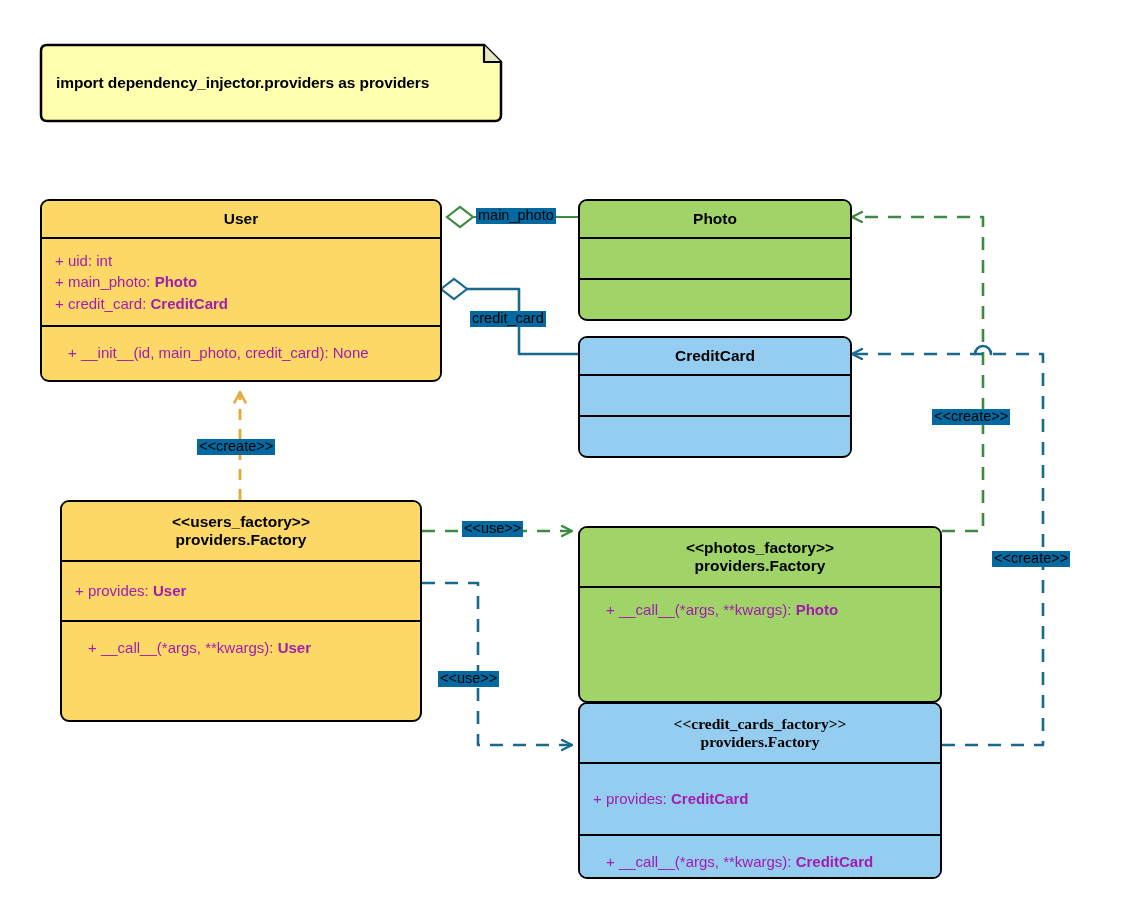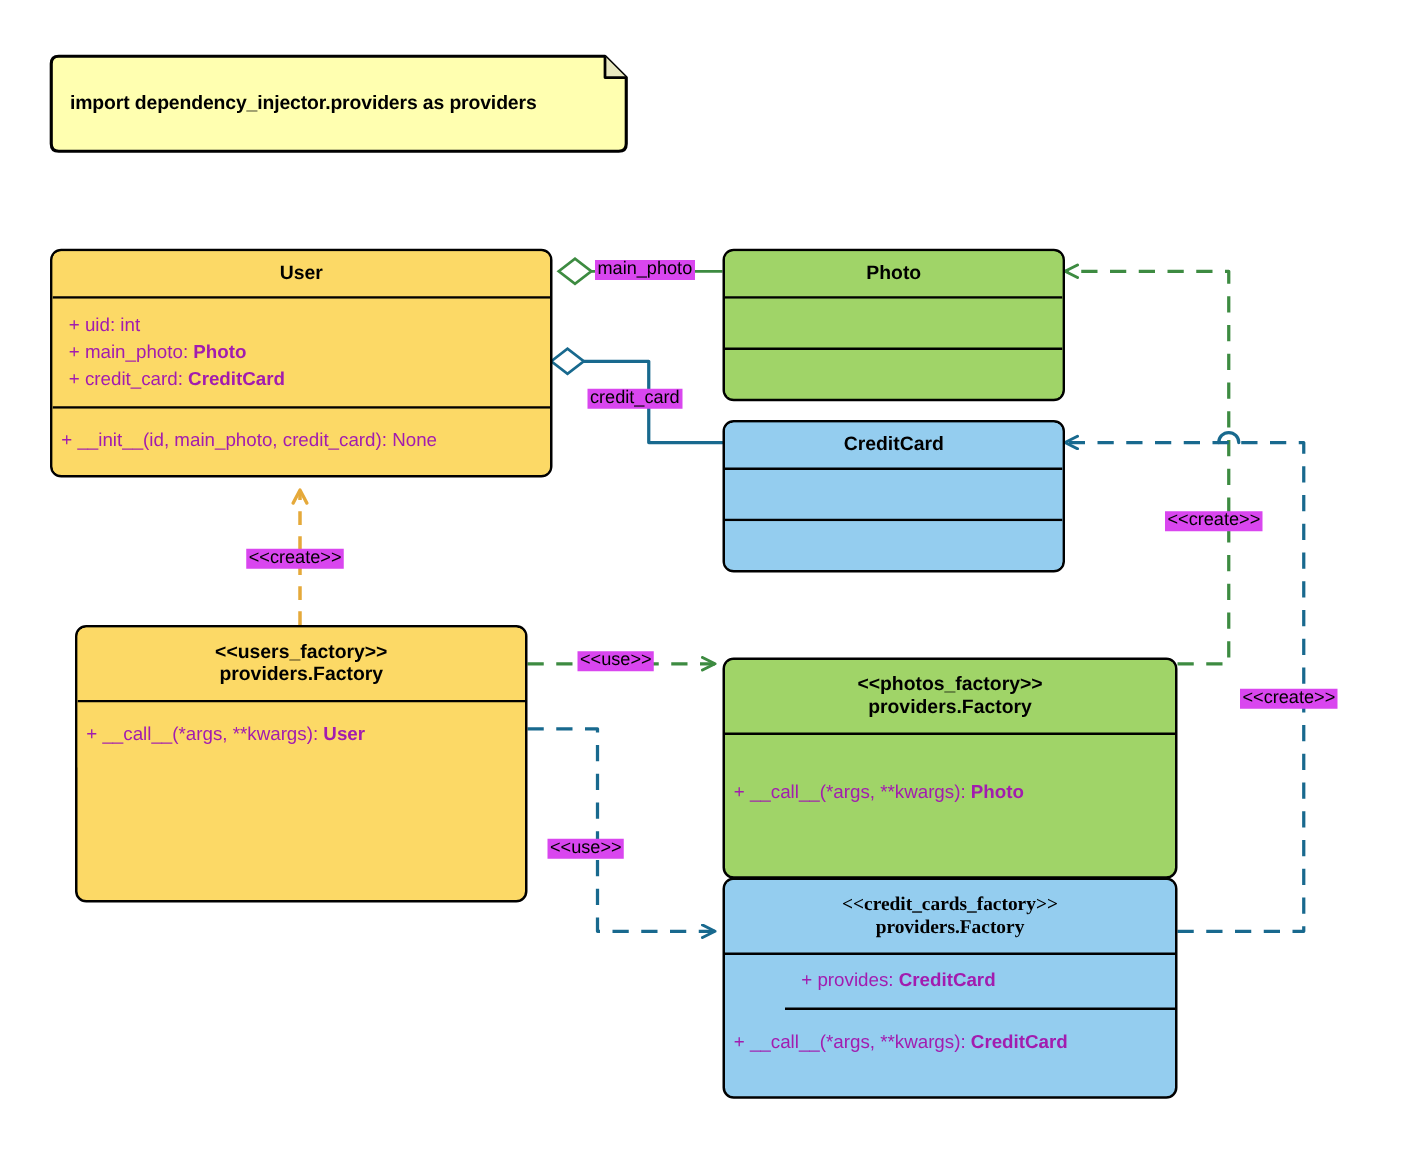--- a/index.html
+++ b/index.html
@@ -82,41 +82,41 @@
     border-bottom: 2.5px solid #000000;
     flex-direction: column;
     align-items: flex-start;
     justify-content: center;
     padding-left: 13px;
   }
   .cls .ops {
     flex-direction: column;
     align-items: flex-start;
     justify-content: center;
-    padding-left: 7px;
+    padding-left: 26px;
   }
   .cls .member {
     font-size: 15px;
     color: #a21caf;
     line-height: 1.42;
     white-space: nowrap;
   }
   .cls .member b { font-weight: bold; }
 
   .fill-yellow { background: #fcd966; }
   .fill-green  { background: #a0d468; }
   .fill-blue   { background: #94cdef; }
 
   
   .elabel {
     position: absolute;
     font-size: 14.5px;
     color: #000000;
     white-space: nowrap;
-    background: #d946ef;
+    background: #0369a1;
     padding: 0 2px;
     line-height: 1.1;
   }
 </style>
 </head>
 <body>
 
 <div id="canvas">
 
   <svg id="edges" viewBox="0 0 1126 920">
@@ -201,41 +201,44 @@
     </div>
     <div class="row attrs fill-blue" style="height:41px;"></div>
     <div class="row ops fill-blue" style="height:38px;"></div>
   </div>
 
   <div class="cls fill-yellow" style="left:60px; top:500px; width:362px; height:222px;">
     <div class="row head fill-yellow" style="height:60px;">
       <div class="line">&lt;&lt;users_factory&gt;&gt;</div>
       <div class="line">providers.Factory</div>
     </div>
+    <div class="row attrs fill-yellow" style="height:60px;">
+        <div class="member">+ provides: <b>User</b></div>
+      </div>
     <div class="row ops fill-yellow" style="height:52px;">
         <div class="member">+ __call__(*args, **kwargs): <b>User</b></div>
       </div>
   </div>
 
   <div class="cls fill-green" style="left:578px; top:526px; width:364px; height:177px;">
     <div class="row head fill-green" style="height:60px;">
       <div class="line">&lt;&lt;photos_factory&gt;&gt;</div>
       <div class="line">providers.Factory</div>
     </div>
-    <div class="row ops fill-green" style="height:44px;margin-top:24px;">
+    <div class="row ops fill-green" style="height:44px;">
         <div class="member">+ __call__(*args, **kwargs): <b>Photo</b></div>
       </div>
   </div>
 
   <div class="cls fill-blue" style="left:578px; top:702px; width:364px; height:177px;">
     <div class="row head fill-blue" style="height:60px;font-family:Liberation Serif, serif;">
       <div class="line">&lt;&lt;credit_cards_factory&gt;&gt;</div>
       <div class="line">providers.Factory</div>
     </div>
-    <div class="row attrs fill-blue" style="height:44px;margin-left:48px;">
+    <div class="row attrs fill-blue" style="height:72px;">
         <div class="member">+ provides: <b>CreditCard</b></div>
       </div>
     <div class="row ops fill-blue" style="height:52px;">
         <div class="member">+ __call__(*args, **kwargs): <b>CreditCard</b></div>
       </div>
   </div>
 
   <div class="elabel" style="left:476px; top:208px;">main_photo</div>
 
   <div class="elabel" style="left:470px; top:311px;">credit_card</div>

